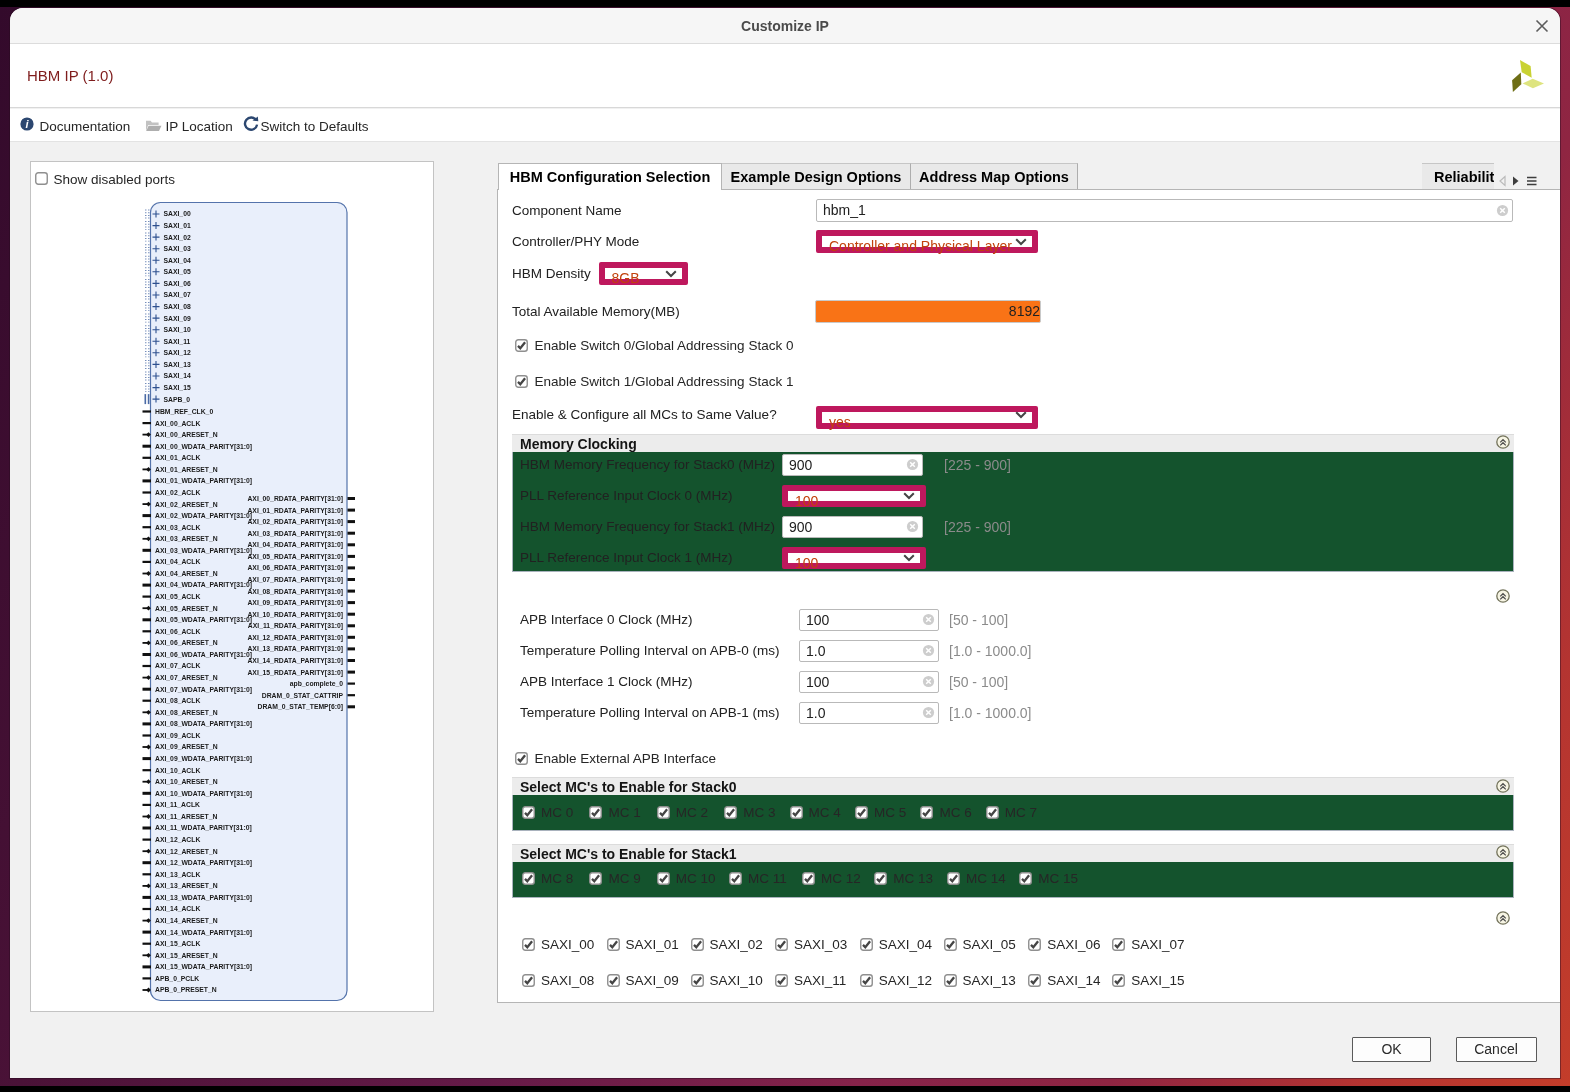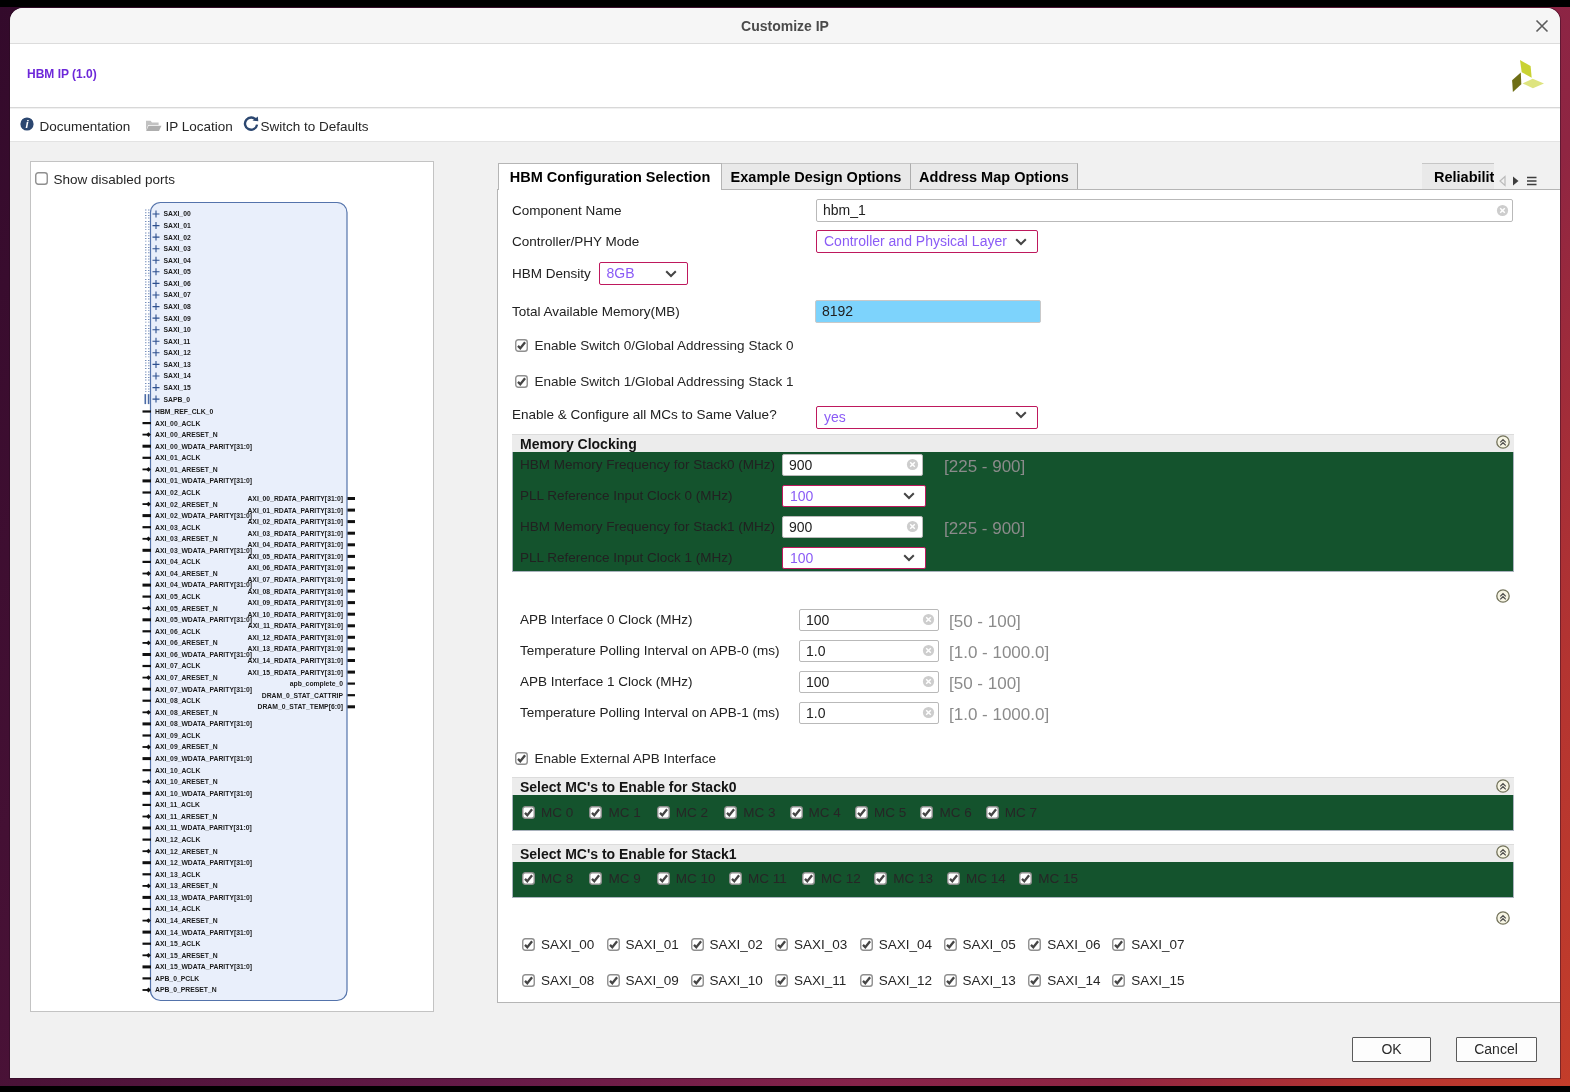--- a/index.html
+++ b/index.html
@@ -5,39 +5,39 @@
 *{box-sizing:border-box;font-family:"Liberation Sans",sans-serif;}
 .desktop{position:absolute;left:0;top:7px;width:1570px;height:1079px;
  background:linear-gradient(116deg,#330a2b 0%,#4a1237 26%,#641a47 48%,#86234a 66%,#8f2542 78%,#b43431 90%,#c33d2a 100%);}
 .win{position:absolute;left:10px;top:8px;width:1550px;height:1070px;background:#f1f1f1;
  border-radius:13px 13px 0 0;overflow:hidden;box-shadow:0 0 0 1px rgba(40,10,30,.45);}
 .titlebar{position:absolute;left:0;top:0;width:100%;height:36px;background:#f6f6f6;border-bottom:1px solid #dcdcdc;}
 .titlebar .t{position:absolute;left:0;right:0;top:0;height:36px;line-height:36px;text-align:center;
  font-weight:bold;font-size:14px;color:#4b4b4b;}
 .close{position:absolute;left:1524px;top:10px;width:16px;height:16px;}
 .hdr{position:absolute;left:0;top:36px;width:100%;height:64px;background:#fff;border-bottom:1px solid #d8d8d8;}
-.hdr .name{position:absolute;left:17px;top:22.5px;font-weight:bold;font-size:12px;color:#6d28d9;}
+.hdr .name{position:absolute;left:17px;top:22.5px;font-weight:normal;font-size:15px;color:#7f1d1d;}
 .logo{position:absolute;left:1498px;top:14px;}
 .toolbar{position:absolute;left:0;top:101px;width:100%;height:33px;background:#fff;border-bottom:1px solid #e3e3e3;}
 .toolbar span.lbl{position:absolute;top:9.5px;font-size:13.5px;color:#262626;}
 .lpanel{position:absolute;left:19.5px;top:152.5px;width:404px;height:851.5px;background:#fff;border:1px solid #c3c3c3;}
 .sdp{position:absolute;left:23px;top:10px;font-size:13.5px;color:#262626;}
 .cb{position:absolute;width:13px;height:13px;}
 .tab{position:absolute;top:155px;height:26px;font-weight:bold;font-size:14.5px;color:#000000;
  background:#e9e9e9;border-top:1px solid #c6c6c6;line-height:26px;text-align:center;overflow:hidden;white-space:nowrap;}
 .tab.sep{border-right:1px solid #adadad;}
 .tab.active{background:#fff;border:1px solid #b5b5b5;border-bottom:none;z-index:5;height:27px;}
 .rpanel{position:absolute;left:487px;top:181px;width:1224px;height:814px;background:#fff;border:1px solid #b5b5b5;}
 .lab{position:absolute;font-size:13.5px;color:#212121;white-space:nowrap;}
 .inp{position:absolute;background:#fff;border:1px solid #b9b9b9;border-radius:2px;font-size:14px;color:#212121;
  padding-left:6px;white-space:nowrap;line-height:21px;}
-.inp.dis{background:#7dd3fc;border-color:#c9c9c9;}
-.sel{position:absolute;background:#fff;border:1px solid #be185d;border-radius:2px;font-size:14px;color:#8b5cf6;
+.inp.dis{background:#f97316;border-color:#c9c9c9;text-align:right;}
+.sel{position:absolute;background:#fff;border:6px solid #be185d;border-radius:2px;font-size:14px;color:#c2410c;
  padding-left:7px;line-height:21px;white-space:nowrap;}
-.brk{position:absolute;font-size:17px;color:#8b8b8b;white-space:nowrap;}
+.brk{position:absolute;font-size:14px;color:#8b8b8b;white-space:nowrap;}
 .sect{position:absolute;background:#14532d;border:1px solid #a9b2bd;border-top:none;}
 .sect .hd{position:absolute;left:-1px;right:-1px;top:0;height:18px;background:#ececec;border-top:1px solid #dcdcdc;}
 .sect .hd span{position:absolute;left:8px;top:0;line-height:18px;font-weight:bold;font-size:14px;color:#141414;}
 .cblab{position:absolute;font-size:13.5px;color:#262626;white-space:nowrap;}
 .btn{position:absolute;height:25px;background:#fdfdfd;border:1px solid #5a5a5a;font-size:14px;color:#2a2a2a;
  text-align:center;line-height:23px;border-radius:1px;}
 .vscroll{position:absolute;right:0;top:0;width:16px;height:100%;background:#f7f7f7;border-left:1px solid #dadada;}
 .thumb{position:absolute;left:3px;top:22px;width:9px;height:524px;background:#bdbdbd;border-radius:4.5px;}
 </style></head><body>
 <div class="desktop"></div>

